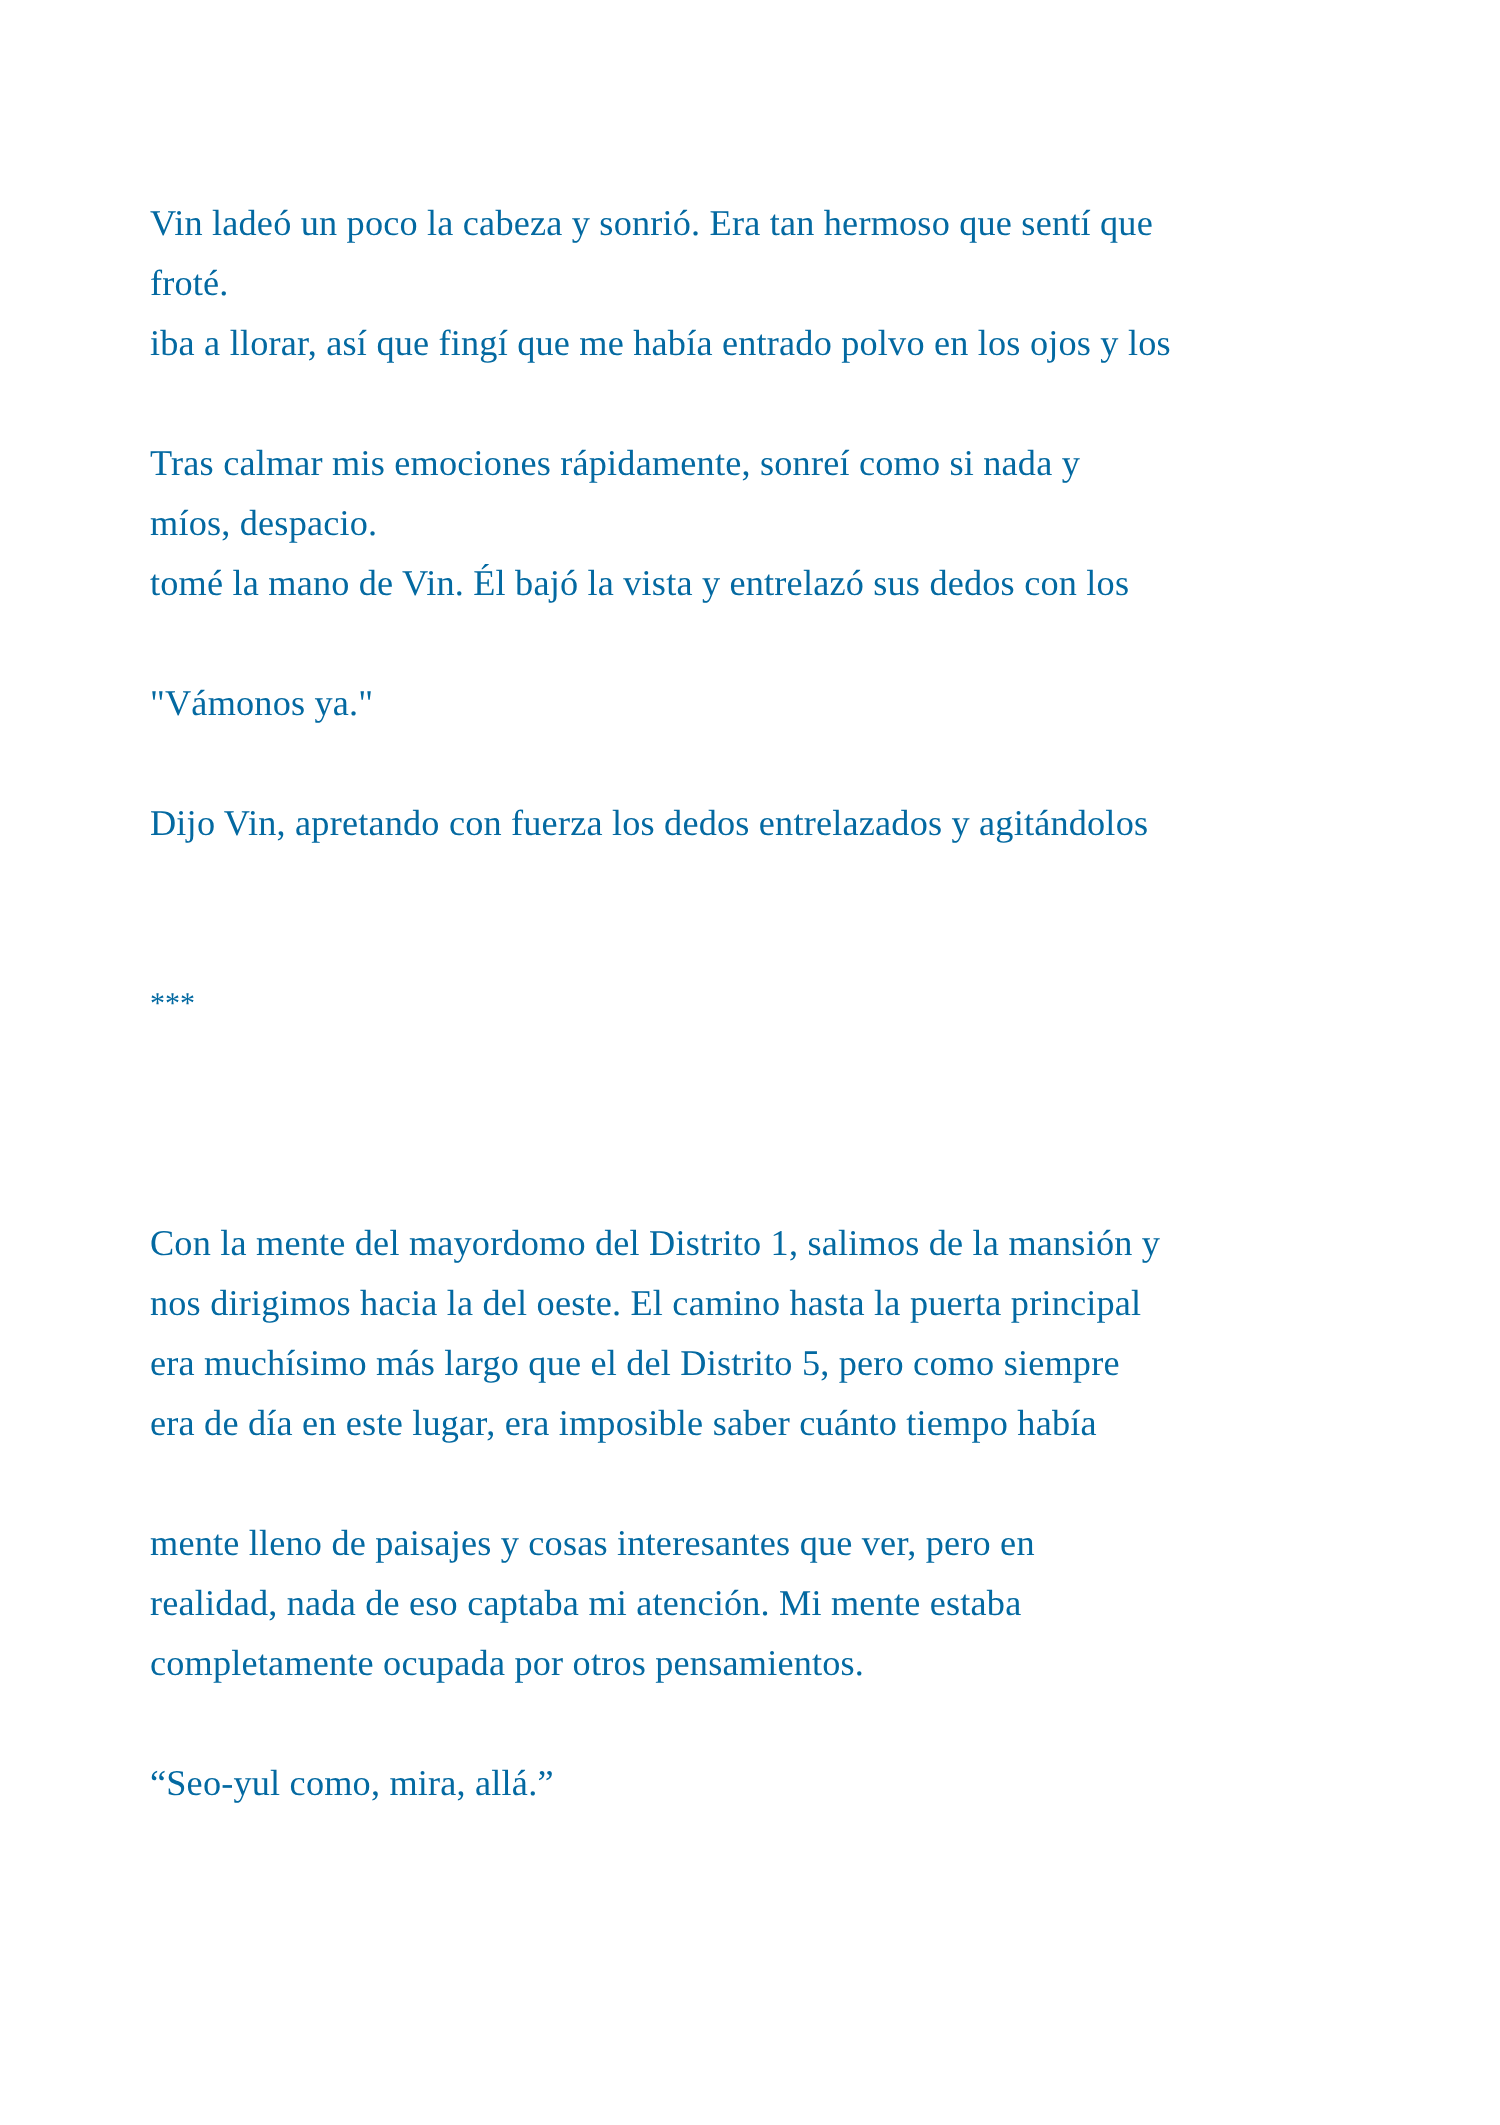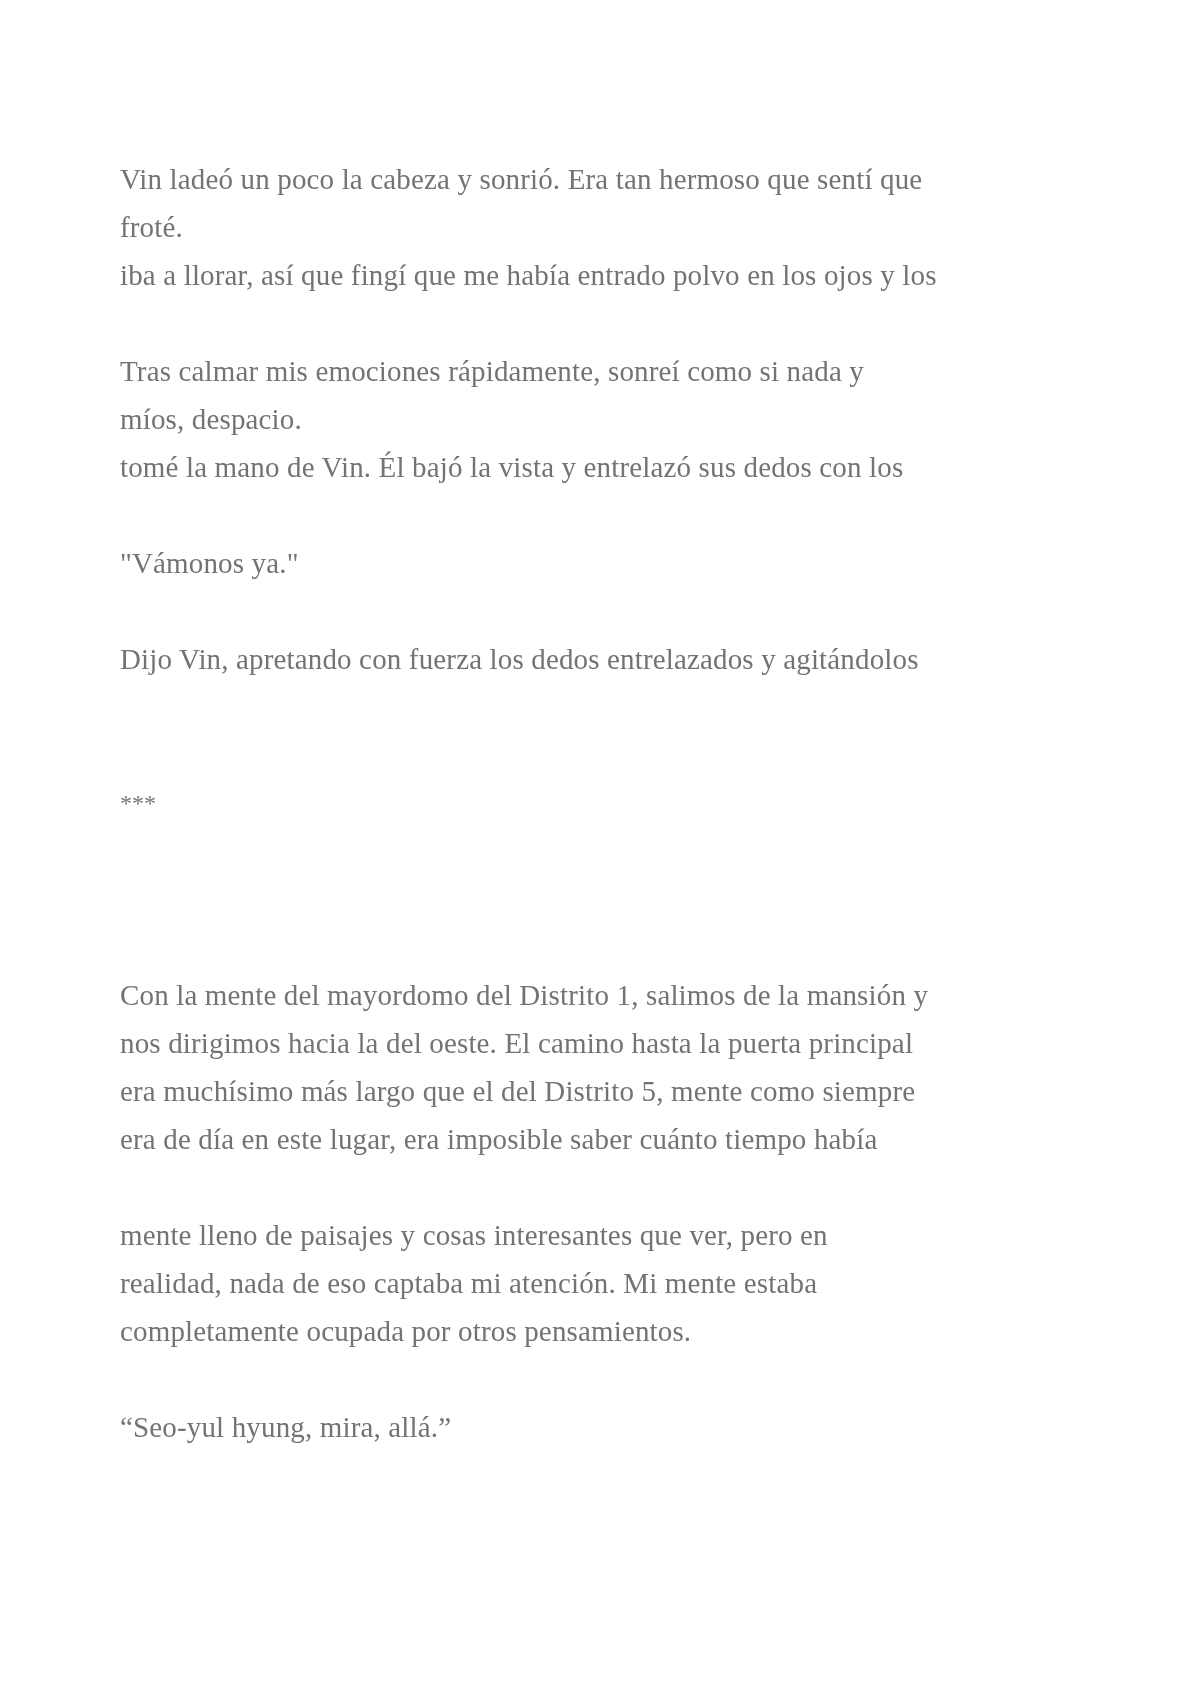--- a/index.html
+++ b/index.html
@@ -22,21 +22,21 @@
       background: #ffffff;
     }
     .content {
       position: absolute;
       left: 120px;
       top: 155px;
       width: 970px;
       font-family: "Liberation Serif", "DejaVu Serif", serif;
       font-size: 29px;
       line-height: 48px;
-      color: #737373;
+      color: #0369a1;
       letter-spacing: 0.15px;
     }
     .para {
       margin: 0;
       padding: 0;
       white-space: normal;
     }
     .line {
       display: block;
       white-space: nowrap;
@@ -86,30 +86,30 @@
       <span class="line">Dijo Vin, apretando con fuerza los dedos entrelazados y agitándolos</span>
     </p>
     <div class="gap-sep-before"></div>
 
     <p class="para separator">***</p>
     <div class="gap-sep-after"></div>
 
     <p class="para">
       <span class="line">Con la mente del mayordomo del Distrito 1, salimos de la mansión y</span>
       <span class="line">nos dirigimos hacia la del oeste. El camino hasta la puerta principal</span>
-      <span class="line">era muchísimo más largo que el del Distrito 5, mente como siempre</span>
+      <span class="line">era muchísimo más largo que el del Distrito 5, pero como siempre</span>
       <span class="line">era de día en este lugar, era imposible saber cuánto tiempo había</span>
     </p>
     <div class="gap"></div>
 
     <p class="para">
       <span class="line">mente lleno de paisajes y cosas interesantes que ver, pero en</span>
       <span class="line">realidad, nada de eso captaba mi atención. Mi mente estaba</span>
       <span class="line">completamente ocupada por otros pensamientos.</span>
     </p>
     <div class="gap"></div>
 
     <p class="para">
-      <span class="line">“Seo-yul hyung, mira, allá.”</span>
+      <span class="line">“Seo-yul como, mira, allá.”</span>
     </p>
 
   </div>
 </div>
 
 </body></html>

